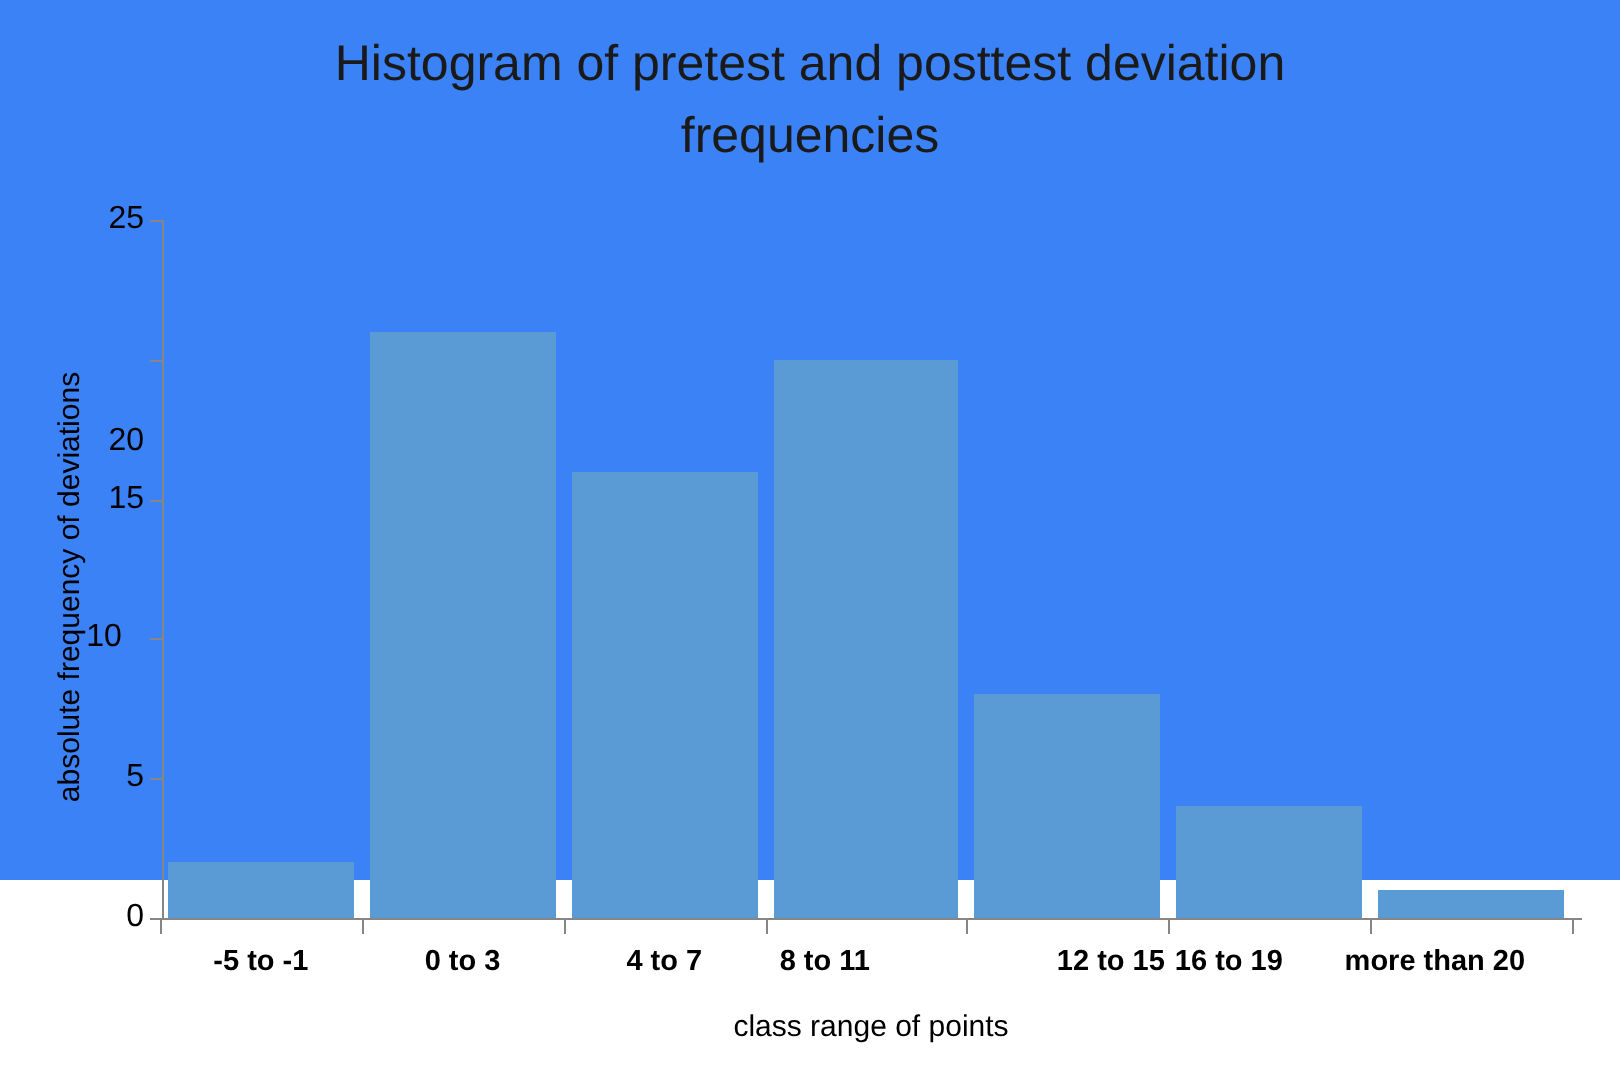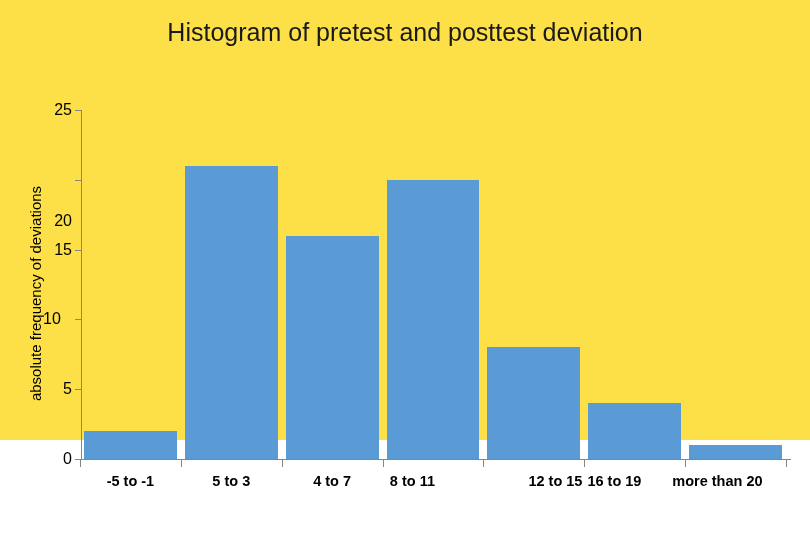--- a/index.html
+++ b/index.html
@@ -12,21 +12,21 @@
     height: 540px;
     overflow: hidden;
     font-family: "Liberation Sans", sans-serif;
     color: #000000;
   }
 
   #chart-root {
     position: relative;
     width: 810px;
     height: 440px;
-    background: #fde047;
+    background: #3b82f6;
   }
 
   
   #chart-title {
     position: absolute;
     left: 105px;
     top: 14px;
     width: 600px;
     text-align: center;
     font-size: 25px;
@@ -136,23 +136,25 @@
     bottom: 0;
   }
 </style>
 </head>
 <body>
 
 <div id="chart-root">
 
   <div id="chart-title">
     <div>Histogram of pretest and posttest deviation</div>
+    <div>frequencies</div>
   </div>
 
   <div id="y-axis-title">absolute frequency of deviations</div>
+  <div id="x-axis-title">class range of points</div>
 
   <div id="y-axis-line"></div>
   <div id="x-axis-line"></div>
 
   <div id="y-tick-labels">
       <div class="y-tick-label" style="top: 452px;">0</div>
       <div class="y-tick-label" style="top: 382px;">5</div>
       <div class="y-tick-label" style="top: 312px; text-align: center;">10</div>
       <div class="y-tick-label" style="top: 243px;">15</div>
       <div class="y-tick-label" style="top: 173px; margin-top: 41px;">20</div>
@@ -182,21 +184,21 @@
       <div class="x-tick-mark" style="left: 181px; background: rgb(134, 134, 134);"></div>
       <div class="x-tick-mark" style="left: 282px; background: rgb(134, 134, 134);"></div>
       <div class="x-tick-mark" style="left: 383px; background: rgb(134, 134, 134);"></div>
       <div class="x-tick-mark" style="left: 483px; background: rgb(134, 134, 134);"></div>
       <div class="x-tick-mark" style="left: 584px; background: rgb(134, 134, 134);"></div>
       <div class="x-tick-mark" style="left: 685px; background: rgb(134, 134, 134);"></div>
       <div class="x-tick-mark" style="left: 786px; background: rgb(134, 134, 134);"></div>
     </div>
   <div id="x-tick-labels">
       <div class="x-tick-label" style="left: 84px; width: 92.8571px;">-5 to -1</div>
-      <div class="x-tick-label" style="left: 184.857px; width: 92.8571px;">5 to 3</div>
+      <div class="x-tick-label" style="left: 184.857px; width: 92.8571px;">0 to 3</div>
       <div class="x-tick-label" style="left: 285.714px; width: 92.8571px;">4 to 7</div>
       <div class="x-tick-label" style="left: 366px; width: 92.8571px;">8 to 11</div>
       <div class="x-tick-label" style="left: 509px; width: 92.8571px;">12 to 15</div>
       <div class="x-tick-label" style="left: 568px; width: 92.8571px;">16 to 19</div>
       <div class="x-tick-label" style="left: 671px; width: 92.8571px;">more than 20</div>
     </div>
 
 </div>
 
 </body></html>

